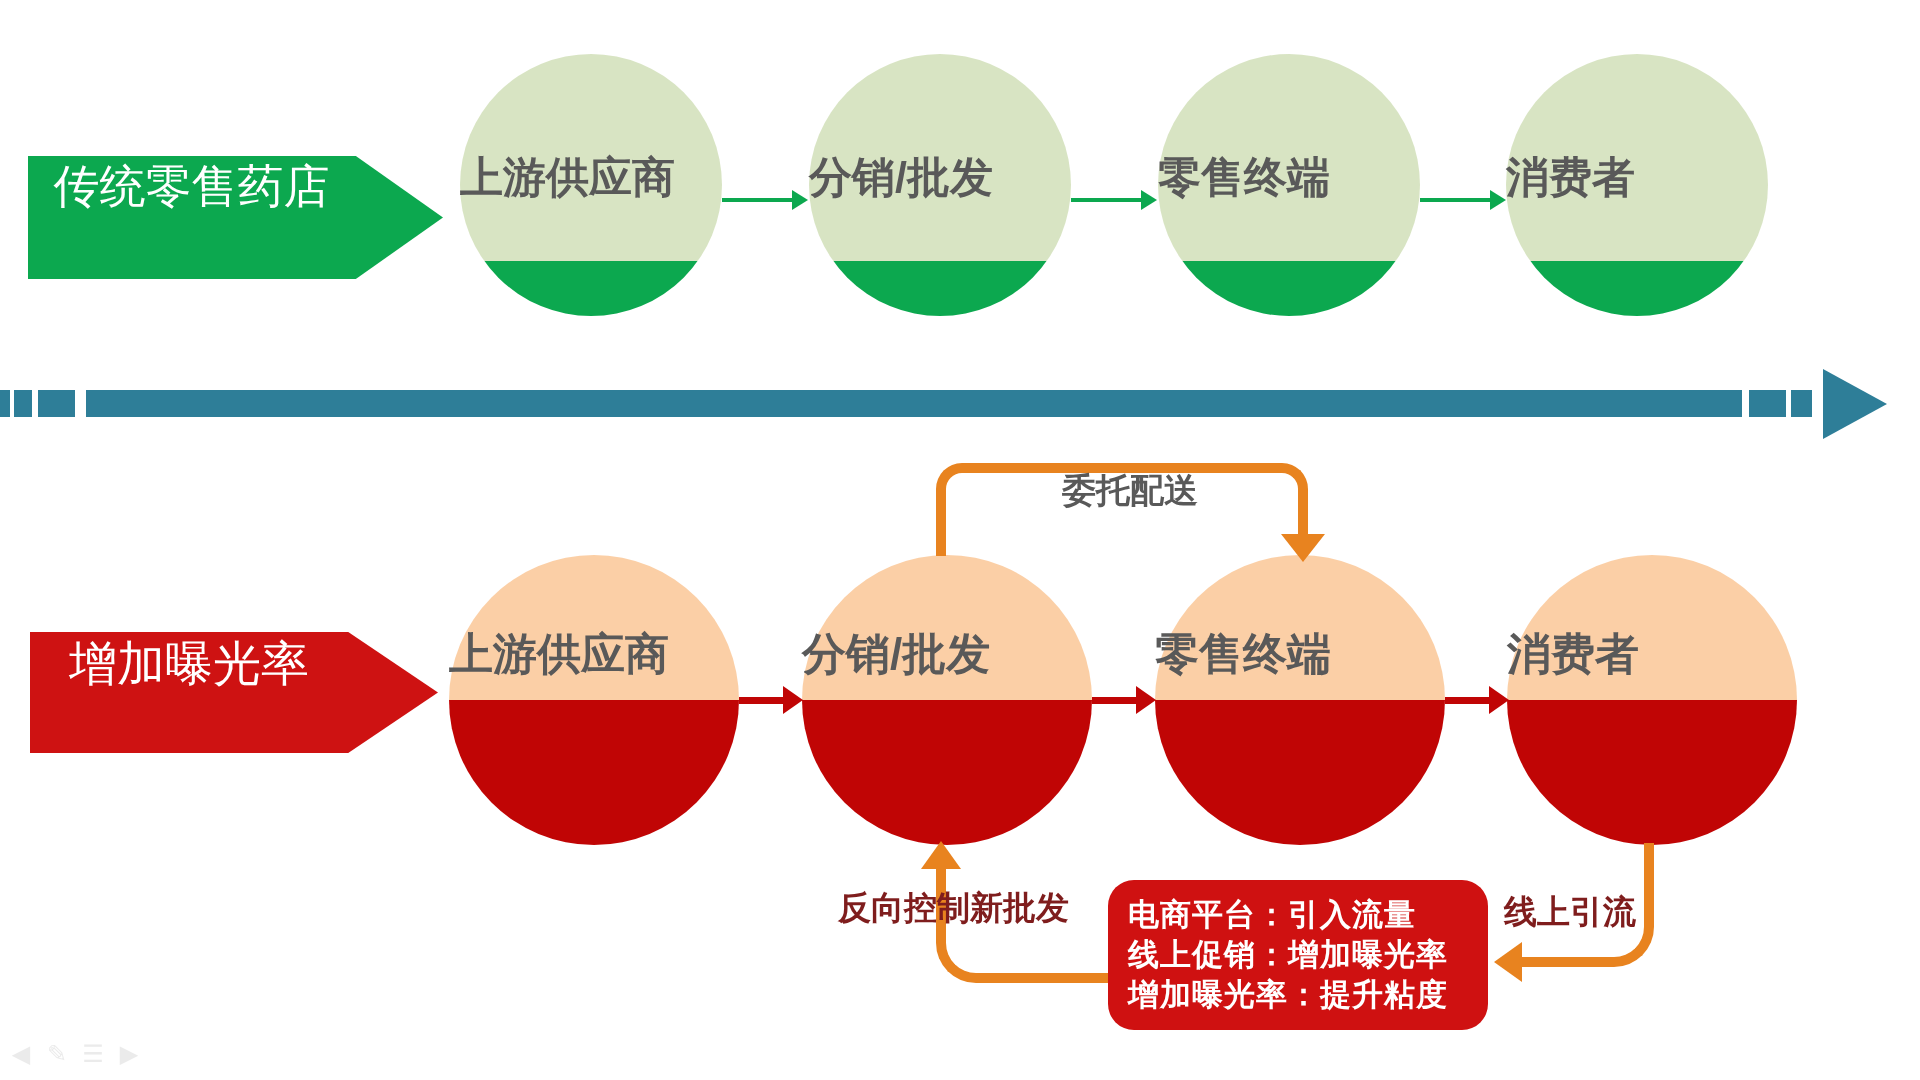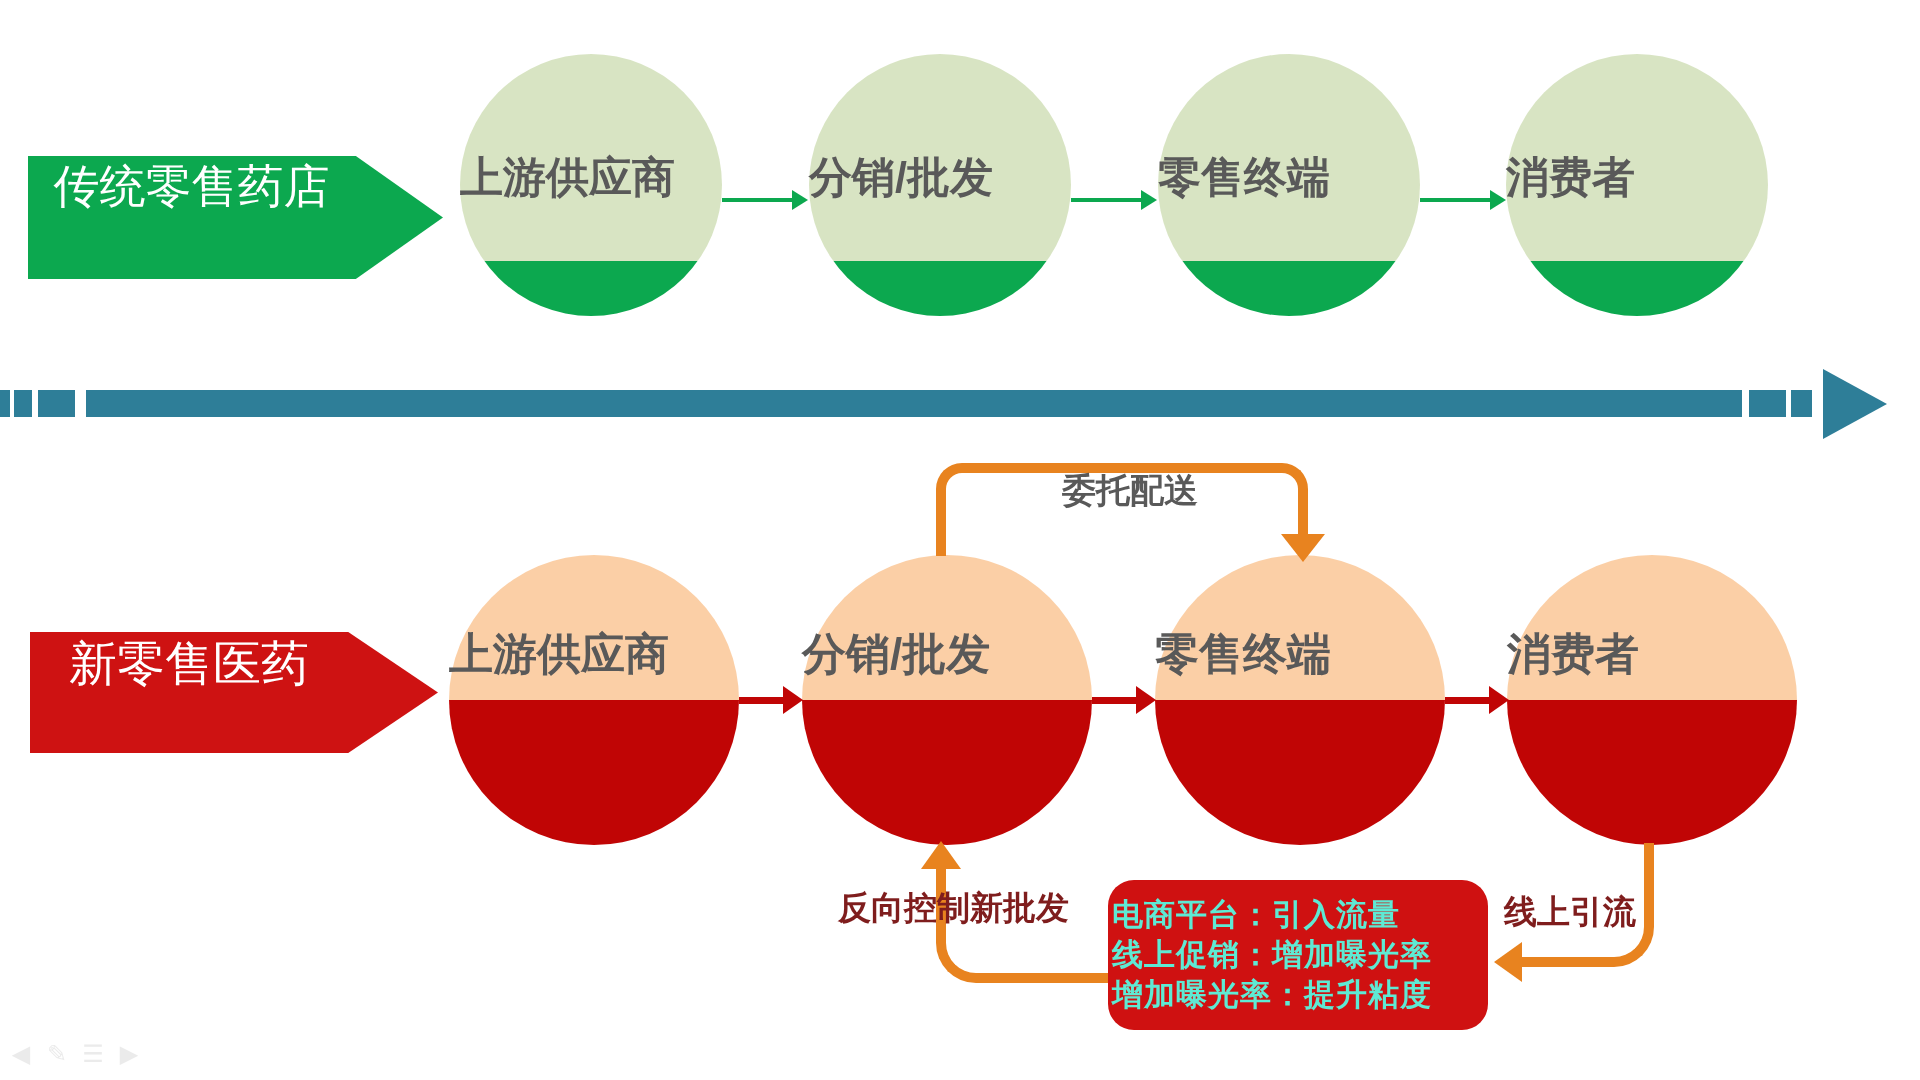--- a/index.html
+++ b/index.html
@@ -64,22 +64,22 @@
     border-right:10px solid #E8831F;border-bottom:10px solid #E8831F;border-bottom-right-radius:40px;}
   .elbow-right-head{position:absolute;left:1494px;top:942px;width:0;height:0;
     border-top:20px solid transparent;border-bottom:20px solid transparent;border-right:28px solid #E8831F;}
 
   .lbl{position:absolute;color:#7f1d1d;font-weight:bold;font-size:33px;white-space:nowrap;}
   .lbl-reverse{left:838px;top:886px;}
   .lbl-traffic{left:1504px;top:890px;}
 
   
   .benefit-box{position:absolute;left:1108px;top:880px;width:380px;height:150px;box-sizing:border-box;
-    background:#CF1111;border-radius:26px;color:#5eead4;font-weight:bold;font-size:31px;
-    line-height:40px;padding:15px 0 0 4px;letter-spacing:1px;white-space:nowrap;}
+    background:#CF1111;border-radius:26px;color:#ffffff;font-weight:bold;font-size:31px;
+    line-height:40px;padding:15px 0 0 20px;letter-spacing:1px;white-space:nowrap;}
 
   
   .controls{position:absolute;left:10px;top:1040px;display:flex;gap:14px;
     color:#ebebeb;font-size:24px;line-height:28px;}
   .controls span{display:inline-block;width:22px;text-align:center;cursor:pointer;}
 </style>
 </head>
 <body>
 
 <div class="slide">
@@ -107,21 +107,21 @@
 
   <div class="teal td1"></div>
   <div class="teal td2"></div>
   <div class="teal td3"></div>
   <div class="teal tbar"></div>
   <div class="teal td4"></div>
   <div class="teal td5"></div>
   <div class="thead"></div>
 
   <div class="banner banner-red">
-    <span>新零售医药</span>
+    <span>增加曝光率</span>
   </div>
 
   <div class="circle bottomrow c1">
     <span>上游供应商</span>
   </div>
   <div class="circle bottomrow c2">
     <span>分销/批发</span>
   </div>
   <div class="circle bottomrow c3">
     <span>零售终端</span>

